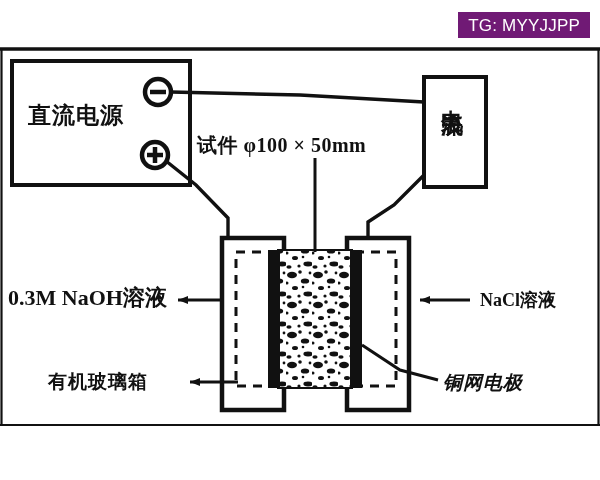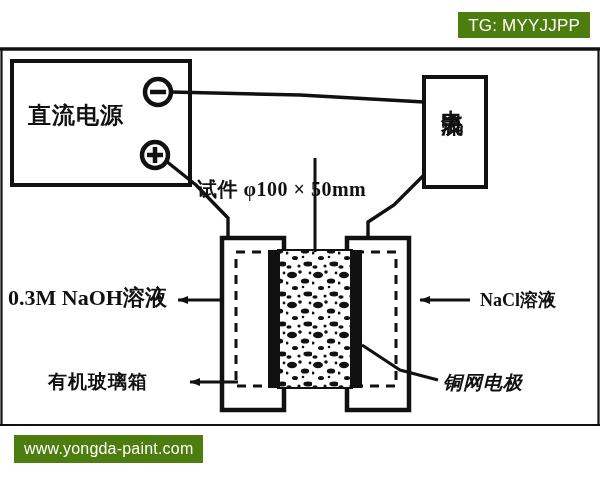--- a/index.html
+++ b/index.html
@@ -12,21 +12,21 @@
   }
   #screenshot {
     position: relative;
     width: 600px;
     height: 480px;
     background: #ffffff;
     overflow: hidden;
   }
   .wm {
     position: absolute;
-    background: #4d7c0f;
+    background: #701a75;
     color: #ffffff;
     font-family: "Liberation Sans", sans-serif;
     font-size: 17px;
     line-height: 1;
     letter-spacing: 0.2px;
     display: flex;
     align-items: center;
     white-space: nowrap;
   }
   #wm-top {
@@ -73,21 +73,20 @@
     font-size: 22px;
     writing-mode: vertical-rl;
     text-orientation: upright;
     letter-spacing: 2px;
   }
   #lbl-specimen {
     left: 197px;
     top: 132px;
     font-size: 20px;
     letter-spacing: 0.5px;
-    margin-top: 44px;
   }
   #lbl-naoh {
     left: 8px;
     top: 283px;
     font-size: 22px;
     letter-spacing: 0px;
   }
   #lbl-nacl {
     left: 480px;
     top: 288px;
@@ -203,17 +202,14 @@
   <div class="lbl" id="lbl-specimen">试件 φ100 × 50mm</div>
 
   <div class="lbl" id="lbl-naoh">0.3M NaOH溶液</div>
 
   <div class="lbl cjk" id="lbl-box">有机玻璃箱</div>
 
   <div class="lbl" id="lbl-nacl">NaCl溶液</div>
 
   <div class="lbl cjk" id="lbl-electrode">铜网电极</div>
 
-  <div class="wm" id="wm-bottom">
-    <span>www.yongda-paint.com</span>
-  </div>
 
 </div>
 
 </body></html>

